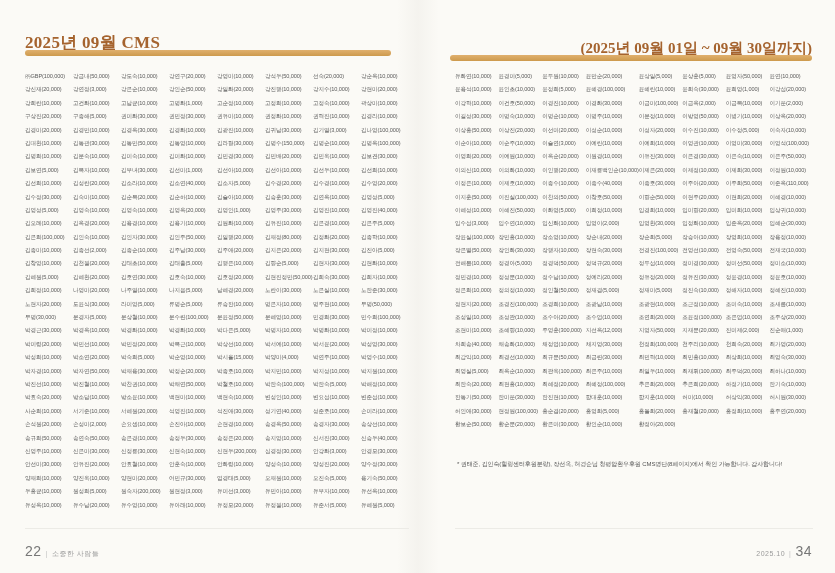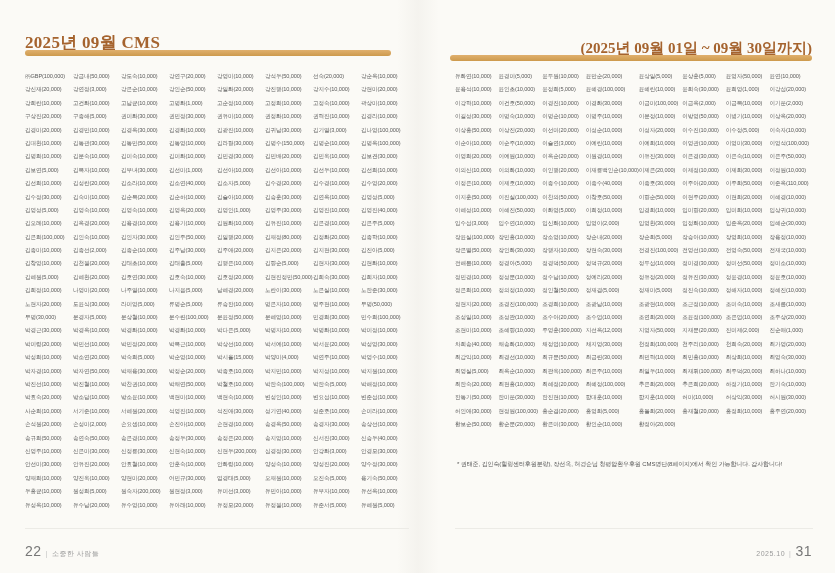--- a/index.html
+++ b/index.html
@@ -546,14 +546,14 @@
     <span class="donor">홍주연(20,000)</span>
     <span class="donor">황보순(50,000)</span>
     <span class="donor">황순분(20,000)</span>
     <span class="donor">황은미(30,000)</span>
     <span class="donor">황인순(10,000)</span>
     <span class="donor">황정아(20,000)</span>
   </div>
 <div class="footnote">* 권태준, 김인숙(힐링센터후원분량), 장선옥, 허경순님 청평암환우후원 CMS명단(8페이지)에서 확인 가능합니다. 감사합니다!</div>
 <div class="bottom-rule right"></div>
 <div class="footer footer-right">
-  <span>2025.10</span><span class="divider">|</span><span class="pagenum">31</span>
+  <span>2025.10</span><span class="divider">|</span><span class="pagenum">34</span>
 </div>
 
 </body></html>

